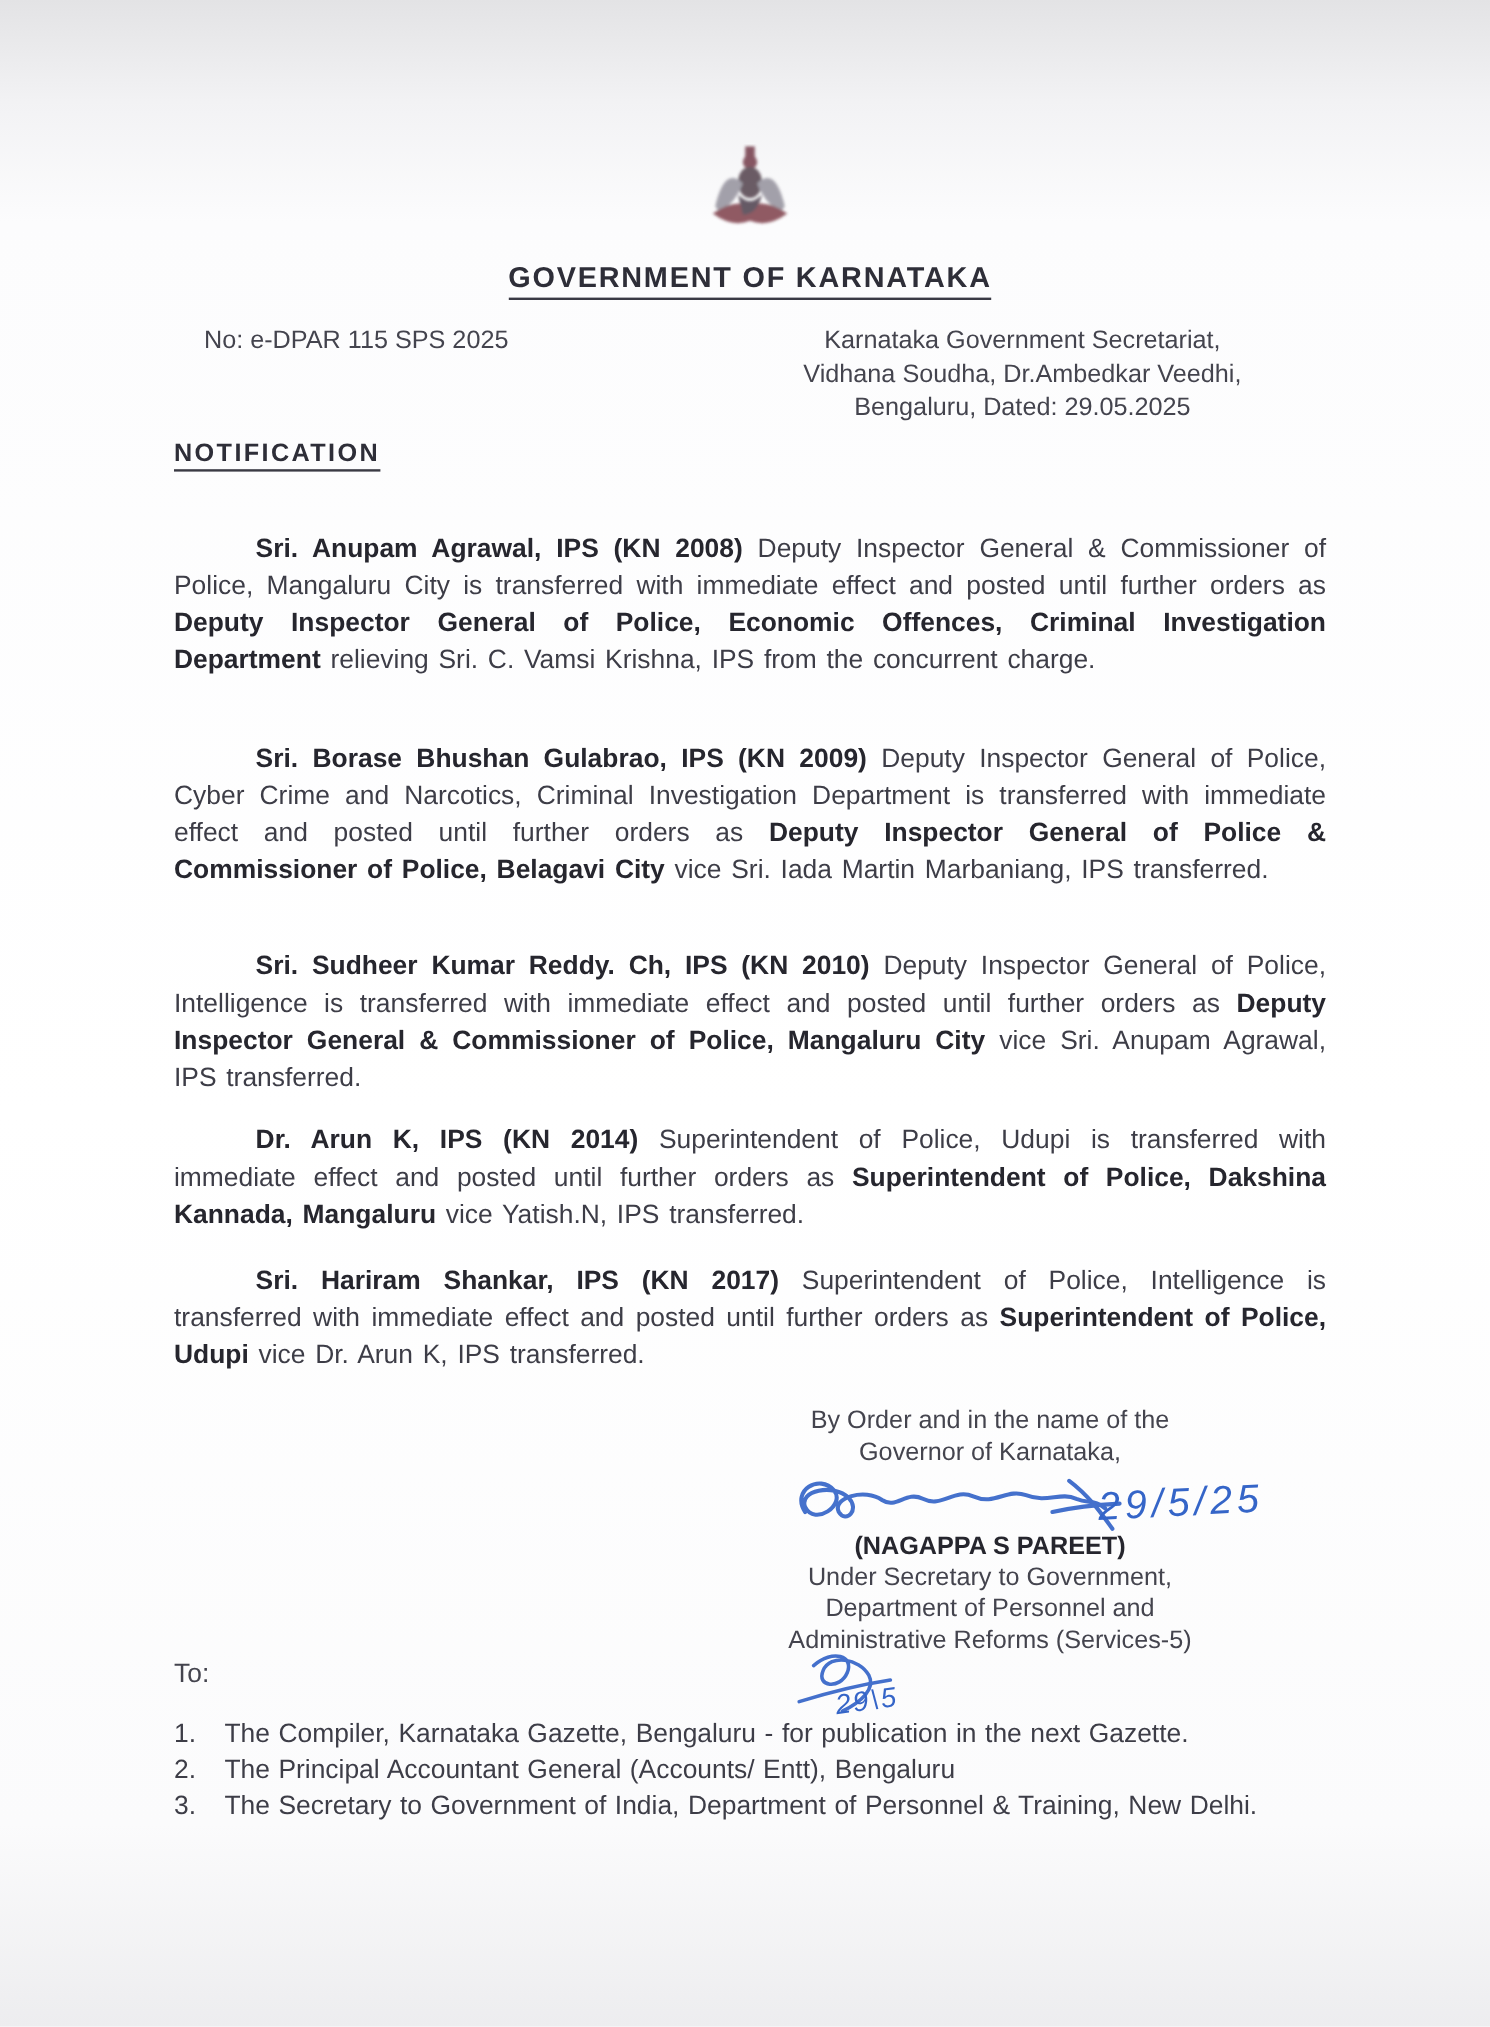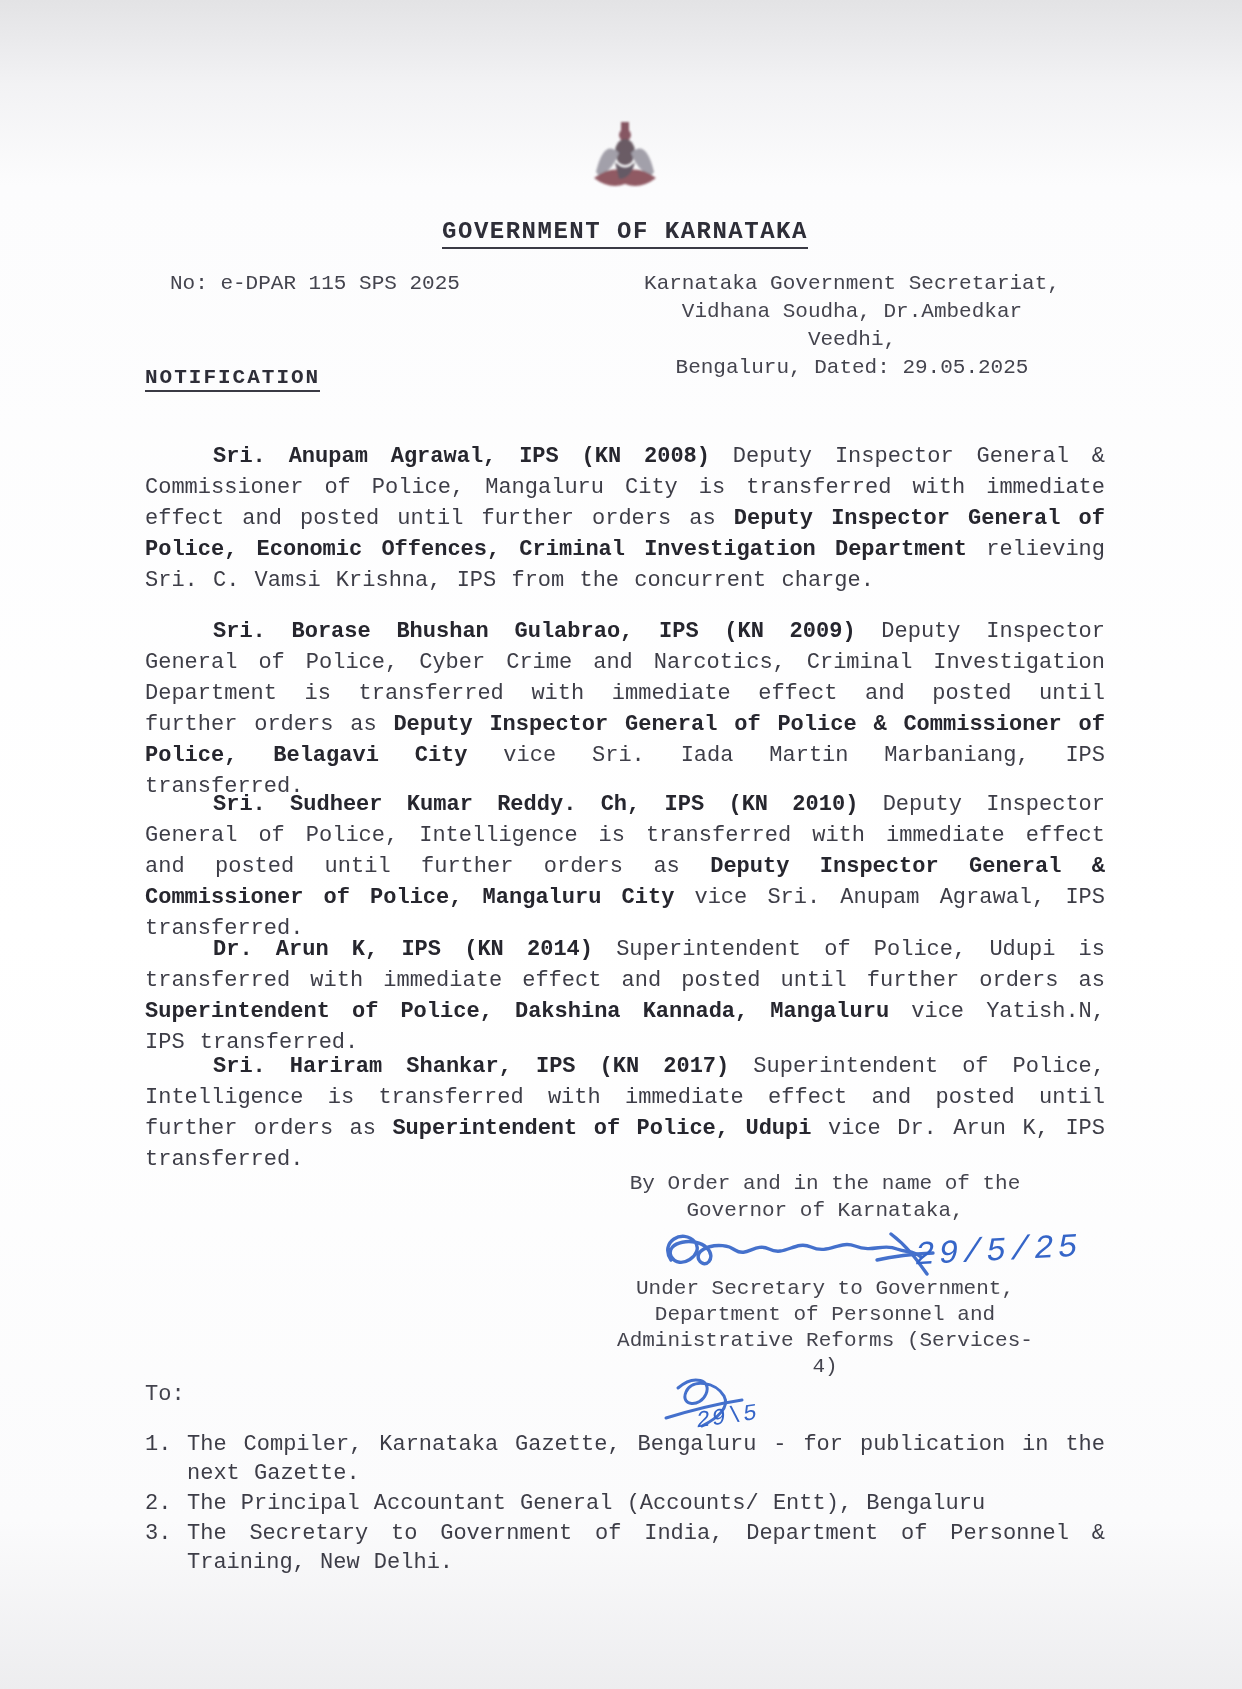--- a/index.html
+++ b/index.html
@@ -1,20 +1,20 @@
 <!DOCTYPE html>
 <html><head>
 <meta charset="utf-8">
 <style>
   html,body{margin:0;padding:0;}
   .page{
     position:relative;
     width:1242px;height:1689px;
     overflow:hidden;
-    font-family:Liberation Mono, monospace;
+    font-family:Liberation Sans, sans-serif;
     background:linear-gradient(180deg,#e3e3e5 0%,#f2f2f4 5%,#fcfcfd 11%,#ffffff 55%,#fbfbfc 90%,#ededef 100%);
     color:#3d3d47;
   }
   .doc{position:absolute;left:145px;right:137px;top:0;bottom:0;}
   .emblem{position:absolute;left:50%;transform:translateX(-50%);top:120px;width:78px;height:84px;opacity:.8;}
   .title{
     position:absolute;top:218px;left:0;right:0;text-align:center;
   }
   .title span{
     display:inline-block;font-weight:bold;font-size:24px;letter-spacing:1.5px;color:#2e2e38;
@@ -119,23 +119,24 @@
       <div class="scrawl">
         <svg width="300" height="68" viewBox="0 0 300 68">
           <g fill="none" stroke="#3565c8" stroke-width="3.4" stroke-linecap="round" opacity="0.92">
             <path d="M16,44 C4,26 28,12 40,26 C50,38 24,56 16,40 C10,26 40,20 52,32 C62,42 50,54 44,44 C38,32 66,24 80,34 C92,42 100,26 114,33 C130,41 140,24 156,31 C174,39 184,24 200,30 C218,37 228,27 242,33 C252,37 258,34 266,41"></path>
             <path d="M236,18 C252,30 262,44 272,58"></path>
             <path d="M222,44 C240,40 258,38 278,37"></path>
           </g>
         </svg>
         <span class="sign-date ink">29/5/25</span>
       </div>
+      <div class="sig-name">(NAGAPPA S PAREET)</div>
       <div class="desig">Under Secretary to Government,</div>
       <div class="desig">Department of Personnel and</div>
-      <div class="desig">Administrative Reforms (Services-4)</div>
+      <div class="desig">Administrative Reforms (Services-5)</div>
     </div>
 
     <div class="squiggle2">
       <svg width="120" height="66" viewBox="0 0 120 66">
         <g fill="none" stroke="#3565c8" stroke-width="3" stroke-linecap="round" opacity="0.92">
           <path d="M28,16 C44,2 62,8 56,22 C50,36 30,34 36,20 C42,6 66,10 74,24 C80,35 68,46 52,54"></path>
           <path d="M16,46 C42,38 66,32 92,28"></path>
         </g>
       </svg>
       <span class="init-date ink">29\5</span>

